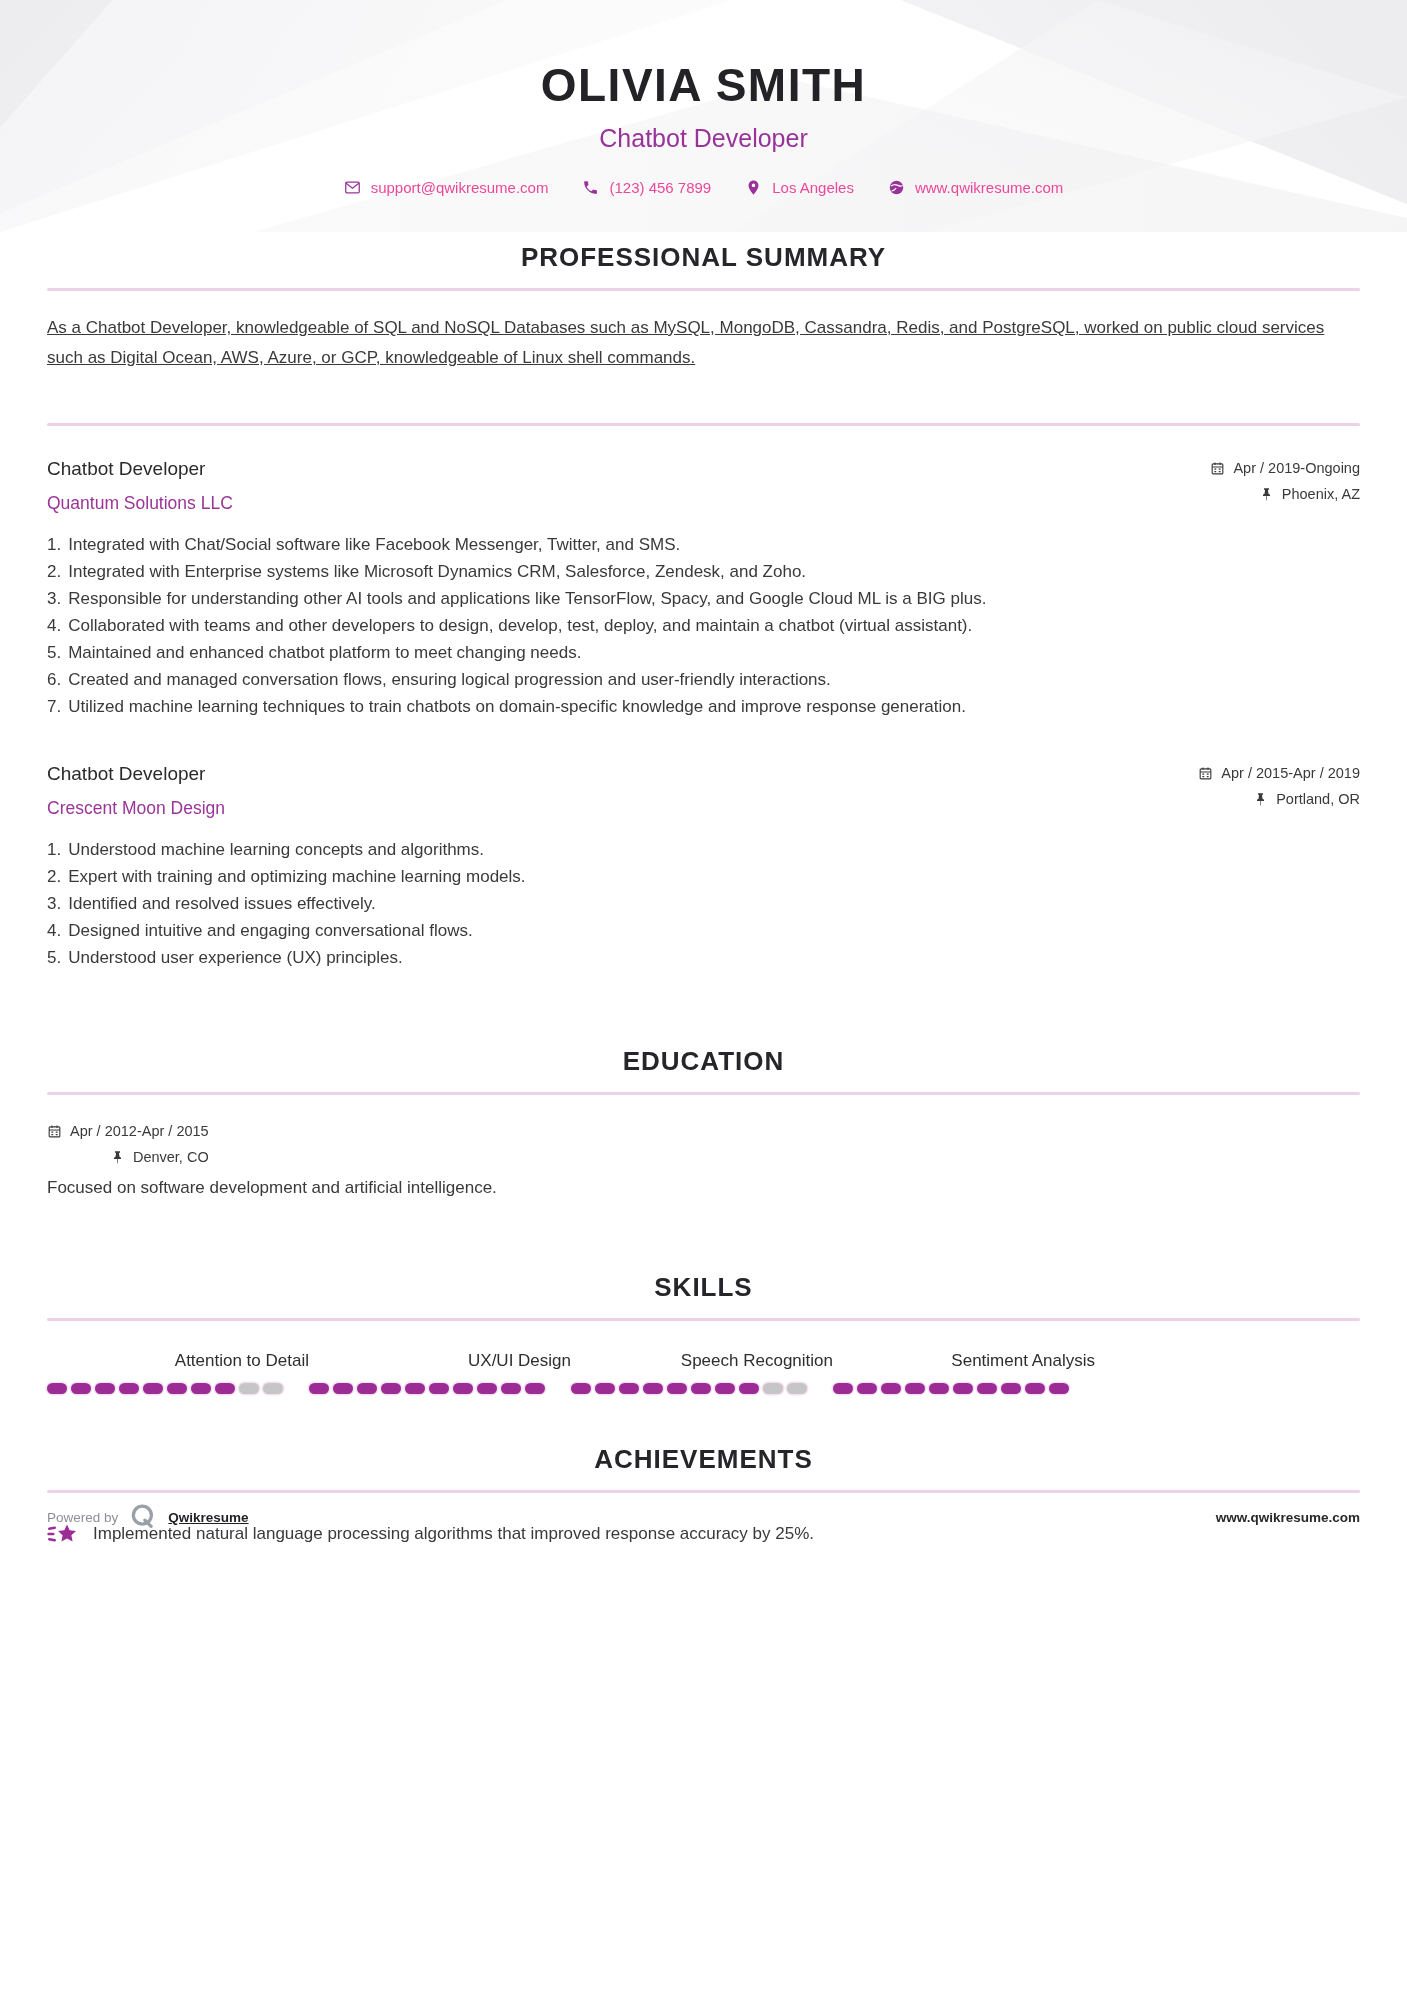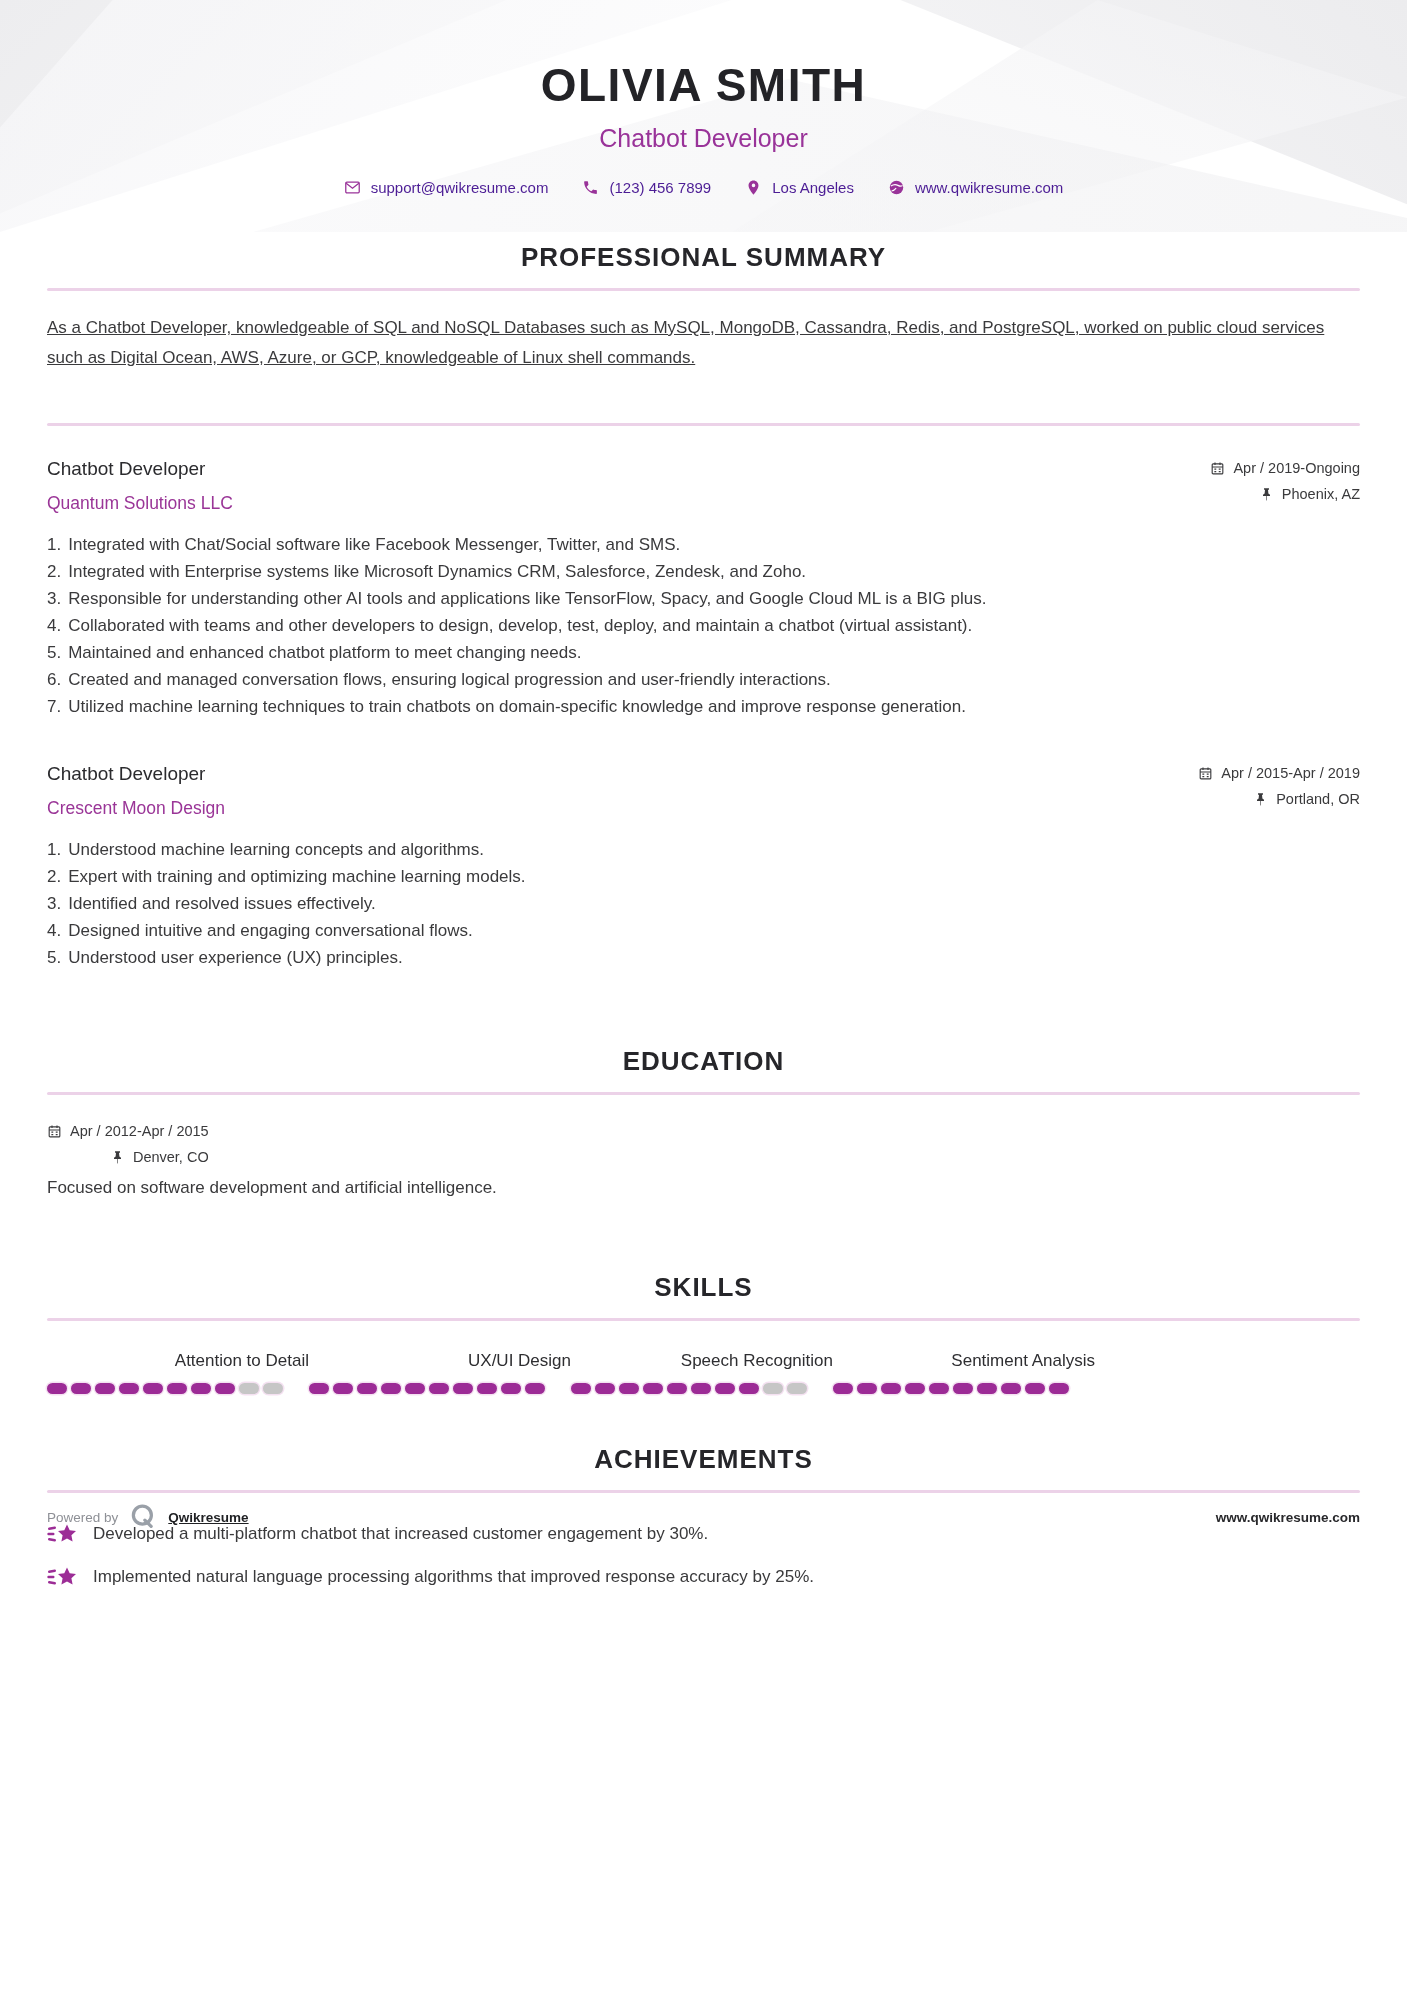--- a/index.html
+++ b/index.html
@@ -12,21 +12,21 @@
   .header-bg { position:absolute; inset:0; overflow:hidden; }
   .poly { position:absolute; inset:0; }
   .p1 { background:linear-gradient(135deg,#ededef 0%,#fafafa 70%); clip-path:polygon(0 0,36% 0,0 92%); }
   .p2 { background:linear-gradient(120deg,#f6f6f8 0%,#ffffff 90%); clip-path:polygon(8% 0,52% 0,0 100%,0 55%); opacity:.8; }
   .p3 { background:linear-gradient(225deg,#ececee 0%,#fbfbfc 75%); clip-path:polygon(64% 0,100% 0,100% 88%); }
   .p4 { background:linear-gradient(200deg,#f1f1f3 0%,#ffffff 85%); clip-path:polygon(78% 0,100% 42%,66% 100%,52% 100%); opacity:.7; }
   .p5 { background:linear-gradient(90deg,#f7f7f9 0%,#eeeef0 100%); clip-path:polygon(18% 100%,56% 34%,100% 94%,100% 100%); opacity:.55; }
   .header-inner { position:relative; text-align:center; }
   .name { padding-top:58px; font-size:46px; font-weight:bold; letter-spacing:1.5px; color:#232327; }
   .job-title-main { margin-top:12px; font-size:25px; color:#993399; }
-  .contact-row { margin-top:26px; display:flex; justify-content:center; align-items:center; gap:34px; font-size:15px; color:#4c1d95; }
+  .contact-row { margin-top:26px; display:flex; justify-content:center; align-items:center; gap:34px; font-size:15px; color:#ec4899; }
   .contact-item { display:flex; align-items:center; gap:10px; }
   .cicon { width:17px; height:17px; flex:0 0 auto; }
 
   .content { padding:0 47px; }
 
   
   .section { margin-top:0; }
   .section-head { text-align:center; }
   .section-head h2 { font-size:26px; font-weight:bold; letter-spacing:1px; color:#26262a; }
   .rule { margin-top:15px; height:3px; background:#ecd2e8; border-radius:2px; }
@@ -303,41 +303,30 @@
         </div>
     </div>
 
     <div class="section ach-section">
       <div class="section-head">
         <h2>ACHIEVEMENTS</h2>
       </div>
       <div class="rule"></div>
       <div class="ach-list">
 
+
           <div class="ach-row">
             <svg class="ach-icon" viewBox="0 0 32 24">
               <g stroke="#9c2d96" stroke-width="2.4" stroke-linecap="round">
                 <path d="M2.2 6.8l5.6-1"></path>
                 <path d="M1.5 12h4.8"></path>
                 <path d="M2.2 17.2l5.6 1"></path>
               </g>
               <path fill="#9c2d96" d="M20 2.5l2.7 5.7 6.3.8-4.6 4.3 1.2 6.2-5.6-3-5.6 3 1.2-6.2-4.6-4.3 6.3-.8z"></path>
             </svg>
-            <span class="ach-text">Developed a multi-platform chatbot that increased customer engagement by 30%.</span>
-          </div>
-
-          <div class="ach-row">
-            <svg class="ach-icon" viewBox="0 0 32 24">
-              <g stroke="#9c2d96" stroke-width="2.4" stroke-linecap="round">
-                <path d="M2.2 6.8l5.6-1"></path>
-                <path d="M1.5 12h4.8"></path>
-                <path d="M2.2 17.2l5.6 1"></path>
-              </g>
-              <path fill="#9c2d96" d="M20 2.5l2.7 5.7 6.3.8-4.6 4.3 1.2 6.2-5.6-3-5.6 3 1.2-6.2-4.6-4.3 6.3-.8z"></path>
-            </svg>
             <span class="ach-text">Implemented natural language processing algorithms that improved response accuracy by 25%.</span>
           </div>
         </div>
     </div>
 
   </div>
 
   <div class="footer">
     <div class="footer-left">
       <span class="powered">Powered by</span>

